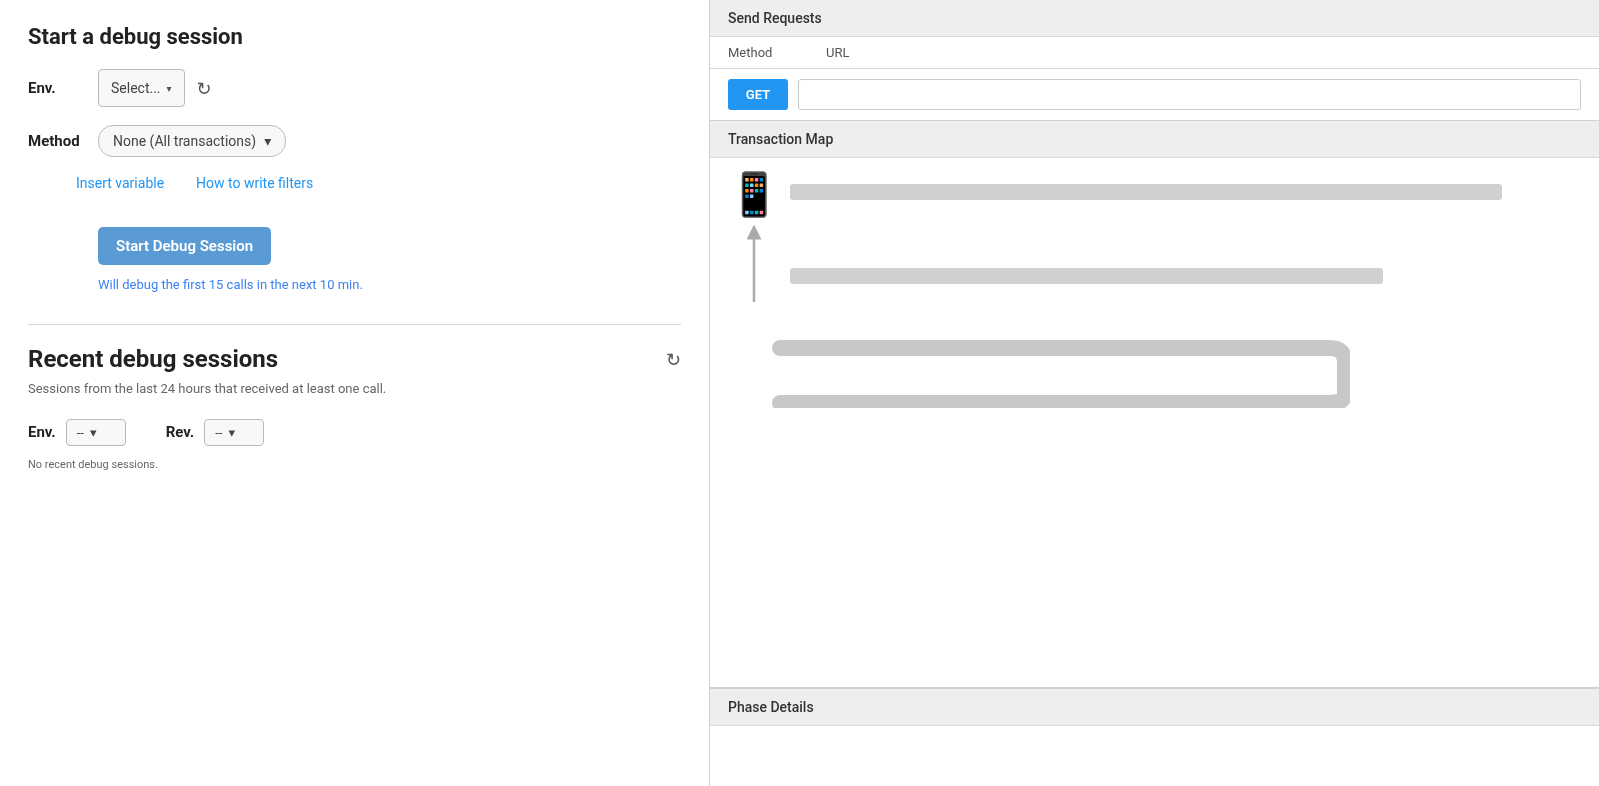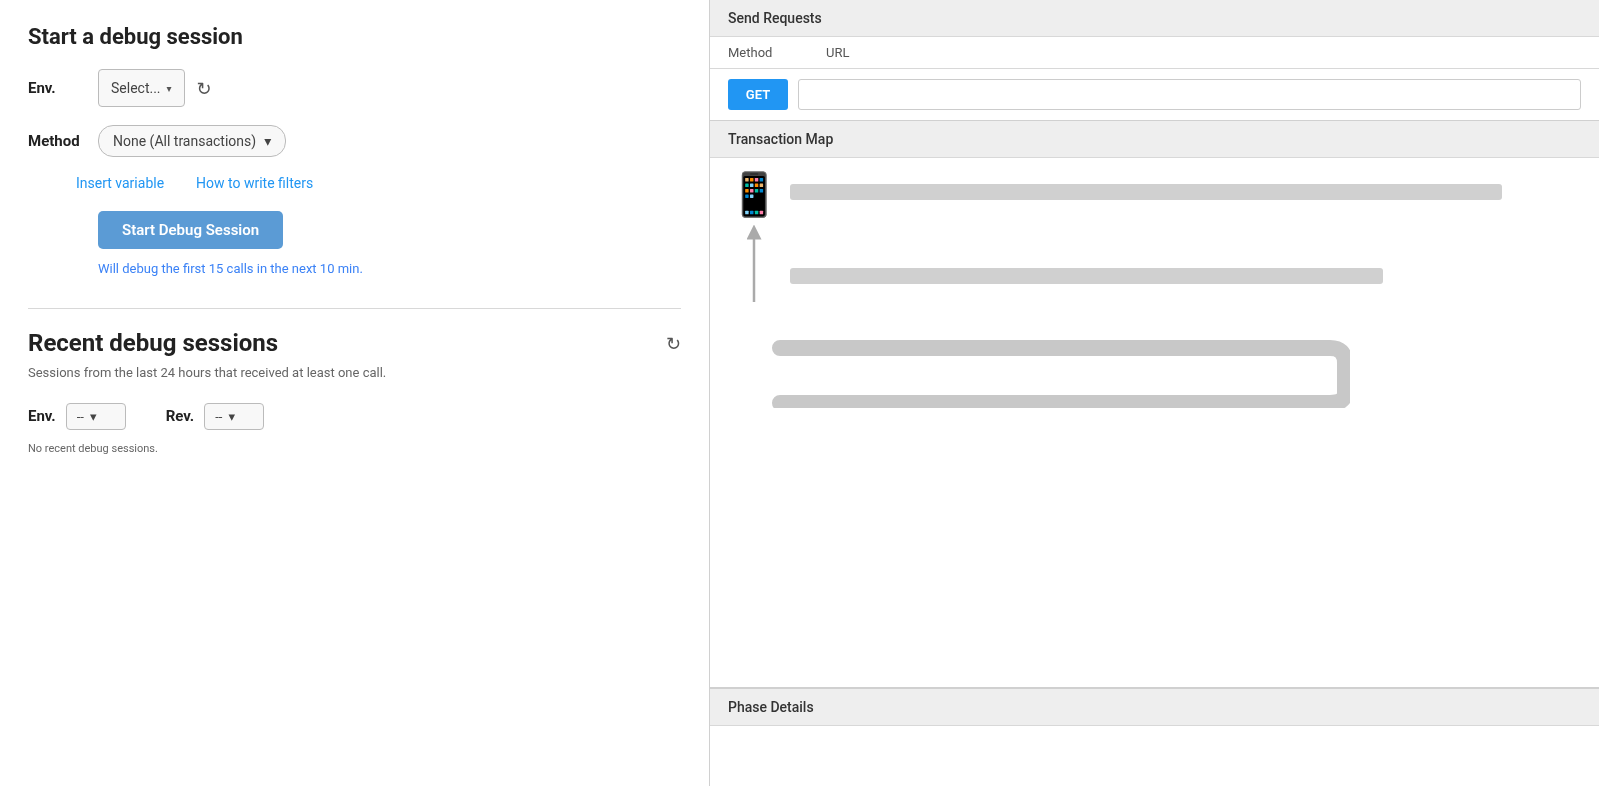--- a/index.html
+++ b/index.html
@@ -106,26 +106,27 @@
       cursor: pointer;
       font-size: 14px;
       text-decoration: none;
     }
 
     .start-btn {
       background: #5b9bd5;
       color: #fff;
       border: none;
       border-radius: 5px;
-      padding: 10px 24px;
+      padding: 10px 18px;
       font-size: 15px;
       font-weight: 600;
       cursor: pointer;
       margin-left: 70px;
       margin-bottom: 12px;
+      margin-top: 16px;
     }
 
     .hint-text {
       color: #3b82f6;
       font-size: 13px;
       margin-left: 70px;
       margin-bottom: 32px;
     }
 
     .divider {

